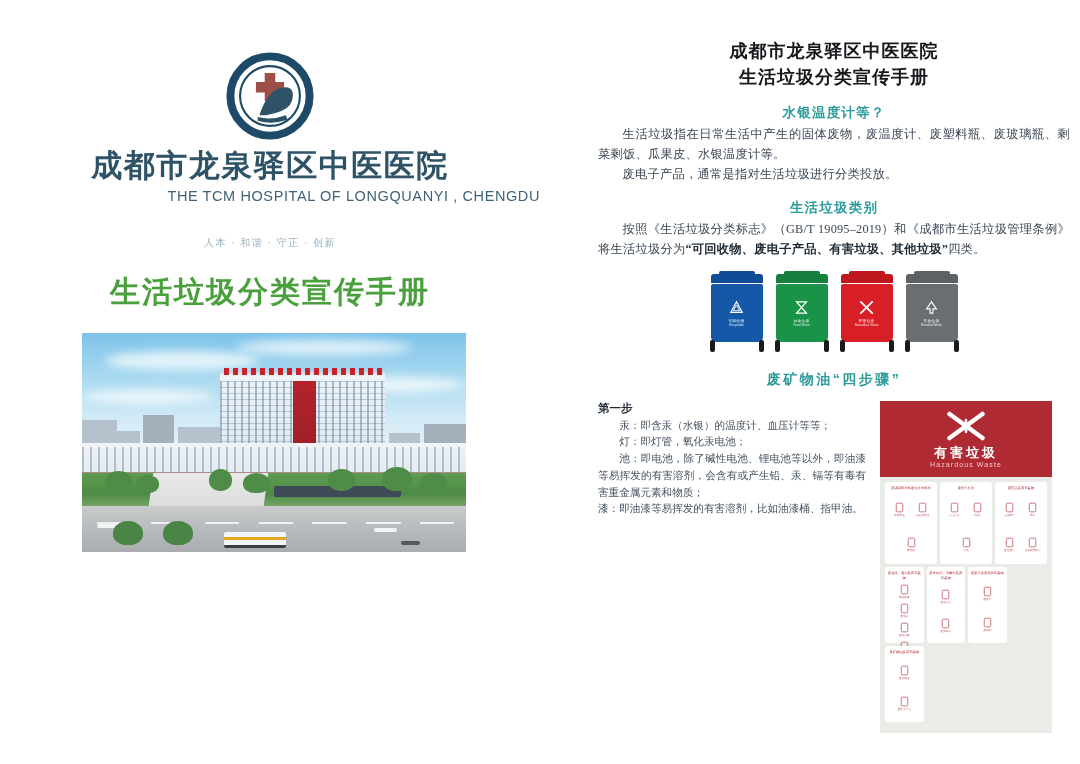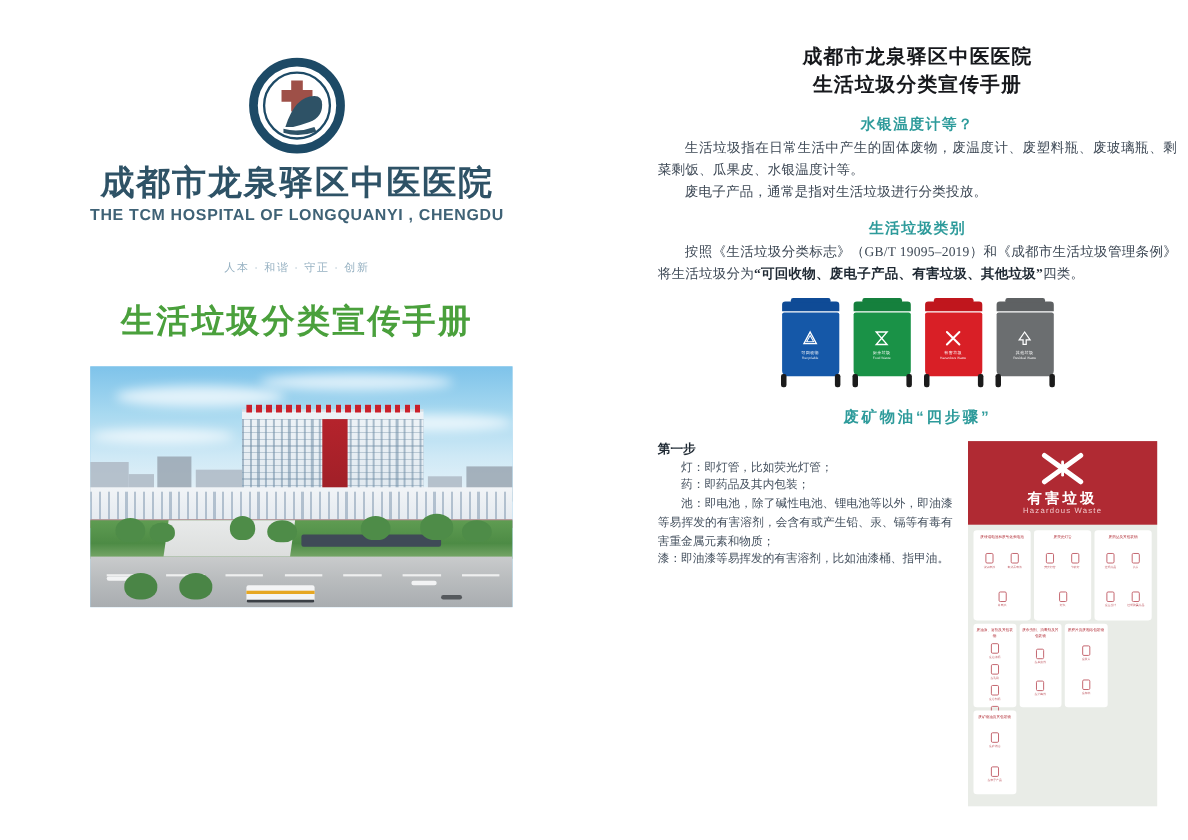--- a/index.html
+++ b/index.html
@@ -17,23 +17,23 @@
   .logo-wrap{position:absolute;left:0;top:52px;width:540px;text-align:center;}
   .logo{width:88px;height:88px;display:inline-block;vertical-align:top;}
 
   .hosp-cn{
     position:absolute;left:0;top:148px;width:540px;text-align:center;
     font-family:"Liberation Sans","DejaVu Sans",sans-serif;
     font-size:31px;font-weight:700;color:#2e5266;letter-spacing:1.5px;
     line-height:1.15;white-space:nowrap;
   }
   .hosp-en{
-    position:absolute;left:0;top:188px;width:540px;text-align:center;
+    position:absolute;left:0;top:188px;width:540px;text-align:right;
     font-family:"Liberation Sans","DejaVu Sans",sans-serif;
-    font-size:14.5px;font-weight:700;color:#3f6276;letter-spacing:0.6px;
+    font-size:14.5px;font-weight:400;color:#3f6276;letter-spacing:0.6px;
     white-space:nowrap;
   }
   .tagline{
     position:absolute;left:0;top:236px;width:540px;text-align:center;
     font-family:"Liberation Sans","DejaVu Sans",sans-serif;
     font-size:10px;color:#96b1c2;letter-spacing:1.5px;
   }
   .cover-title{
     position:absolute;left:0;top:272px;width:540px;text-align:center;
     font-family:"Liberation Sans","DejaVu Sans",sans-serif;
@@ -328,22 +328,22 @@
             </div>
         </div>
 
       </div>
 
       <div class="r-h3">废矿物油“四步骤”</div>
 
       <div class="step-row">
         <div class="step-col">
           <p class="step-title">第一步</p>
-          <p class="step-p">灯：即灯管，比如荧光灯管；</p>
-          <p class="step-p">药：即药品及其内包装；</p>
+          <p class="step-p">汞：即含汞（水银）的温度计、血压计等等；</p>
+          <p class="step-p">灯：即灯管，氧化汞电池；</p>
           <p class="step-p">池：即电池，除了碱性电池、锂电池等以外，即油漆等易挥发的有害溶剂，会含有或产生铅、汞、镉等有毒有害重金属元素和物质；</p>
           <p class="step-p hang">漆：即油漆等易挥发的有害溶剂，比如油漆桶、指甲油。</p>
         </div>
 
         <div class="poster">
           <div class="poster-head">
             <svg class="poster-x" viewBox="0 0 60 40">
               <path d="M8 4 L30 20 L52 4" stroke="#fff" stroke-width="6" fill="none" stroke-linecap="round"></path>
               <path d="M8 36 L30 20 L52 36" stroke="#fff" stroke-width="6" fill="none" stroke-linecap="round"></path>
               <path d="M30 12 V28" stroke="#fff" stroke-width="3.4" stroke-linecap="round"></path>

